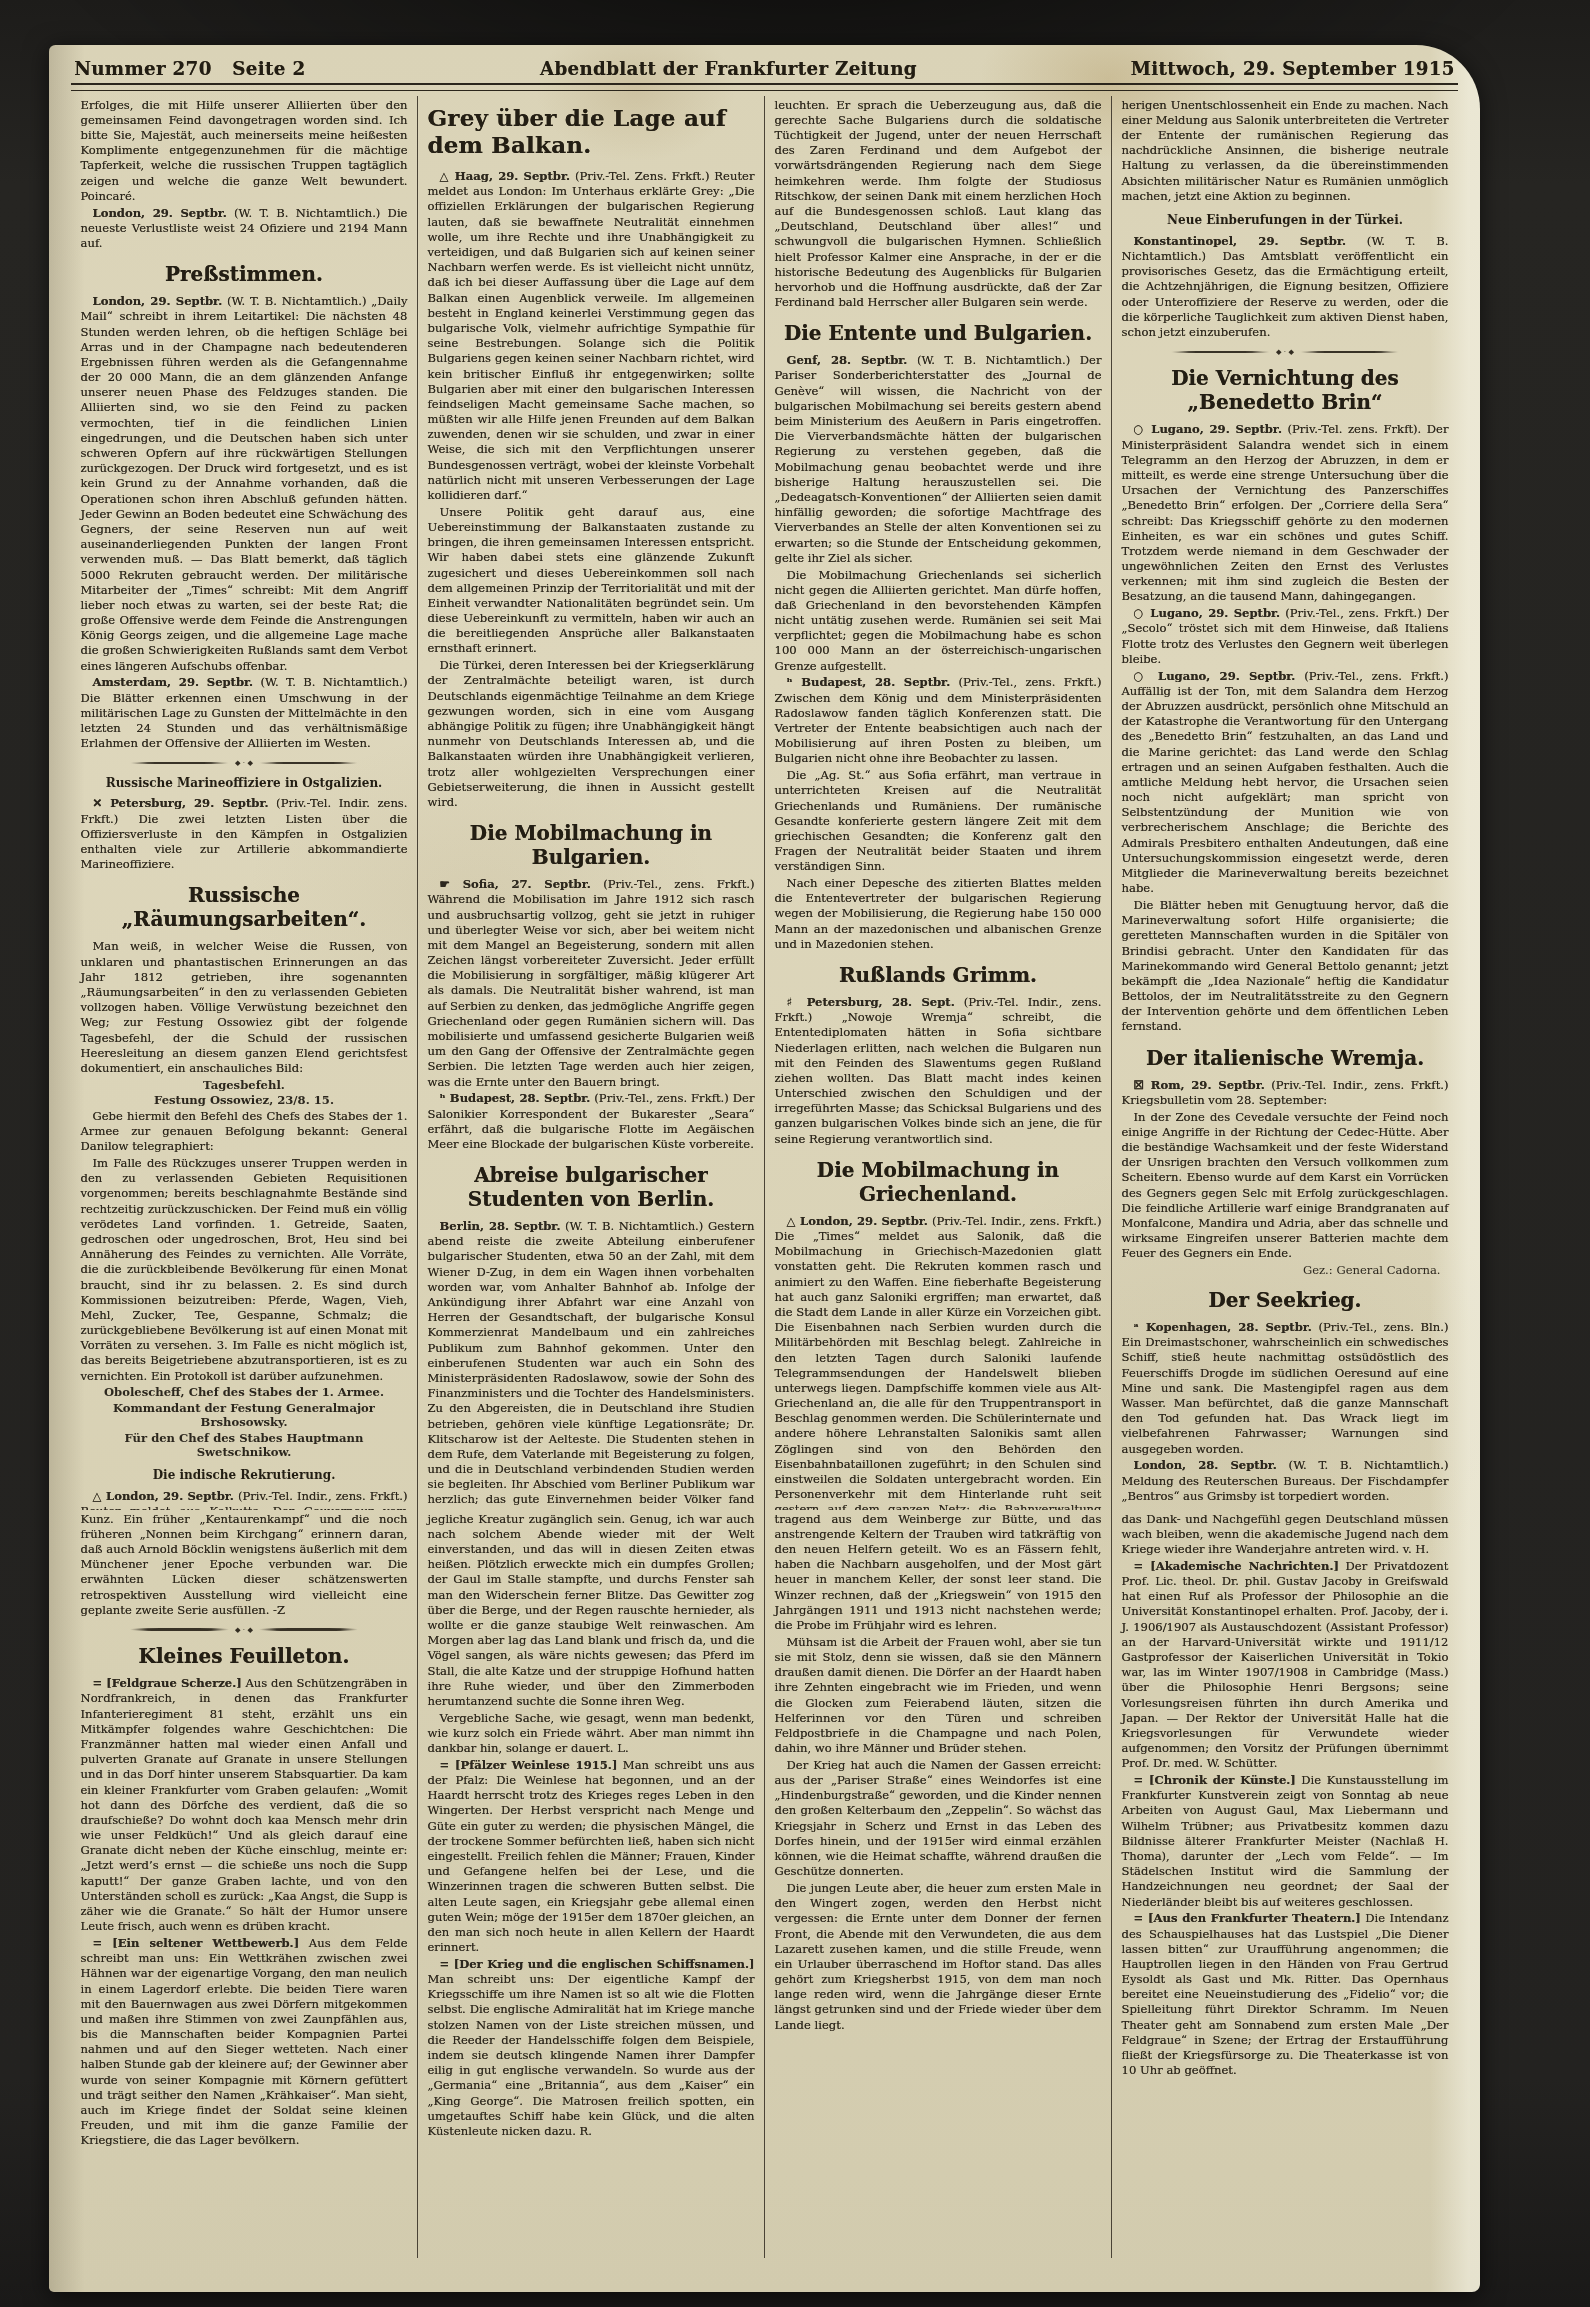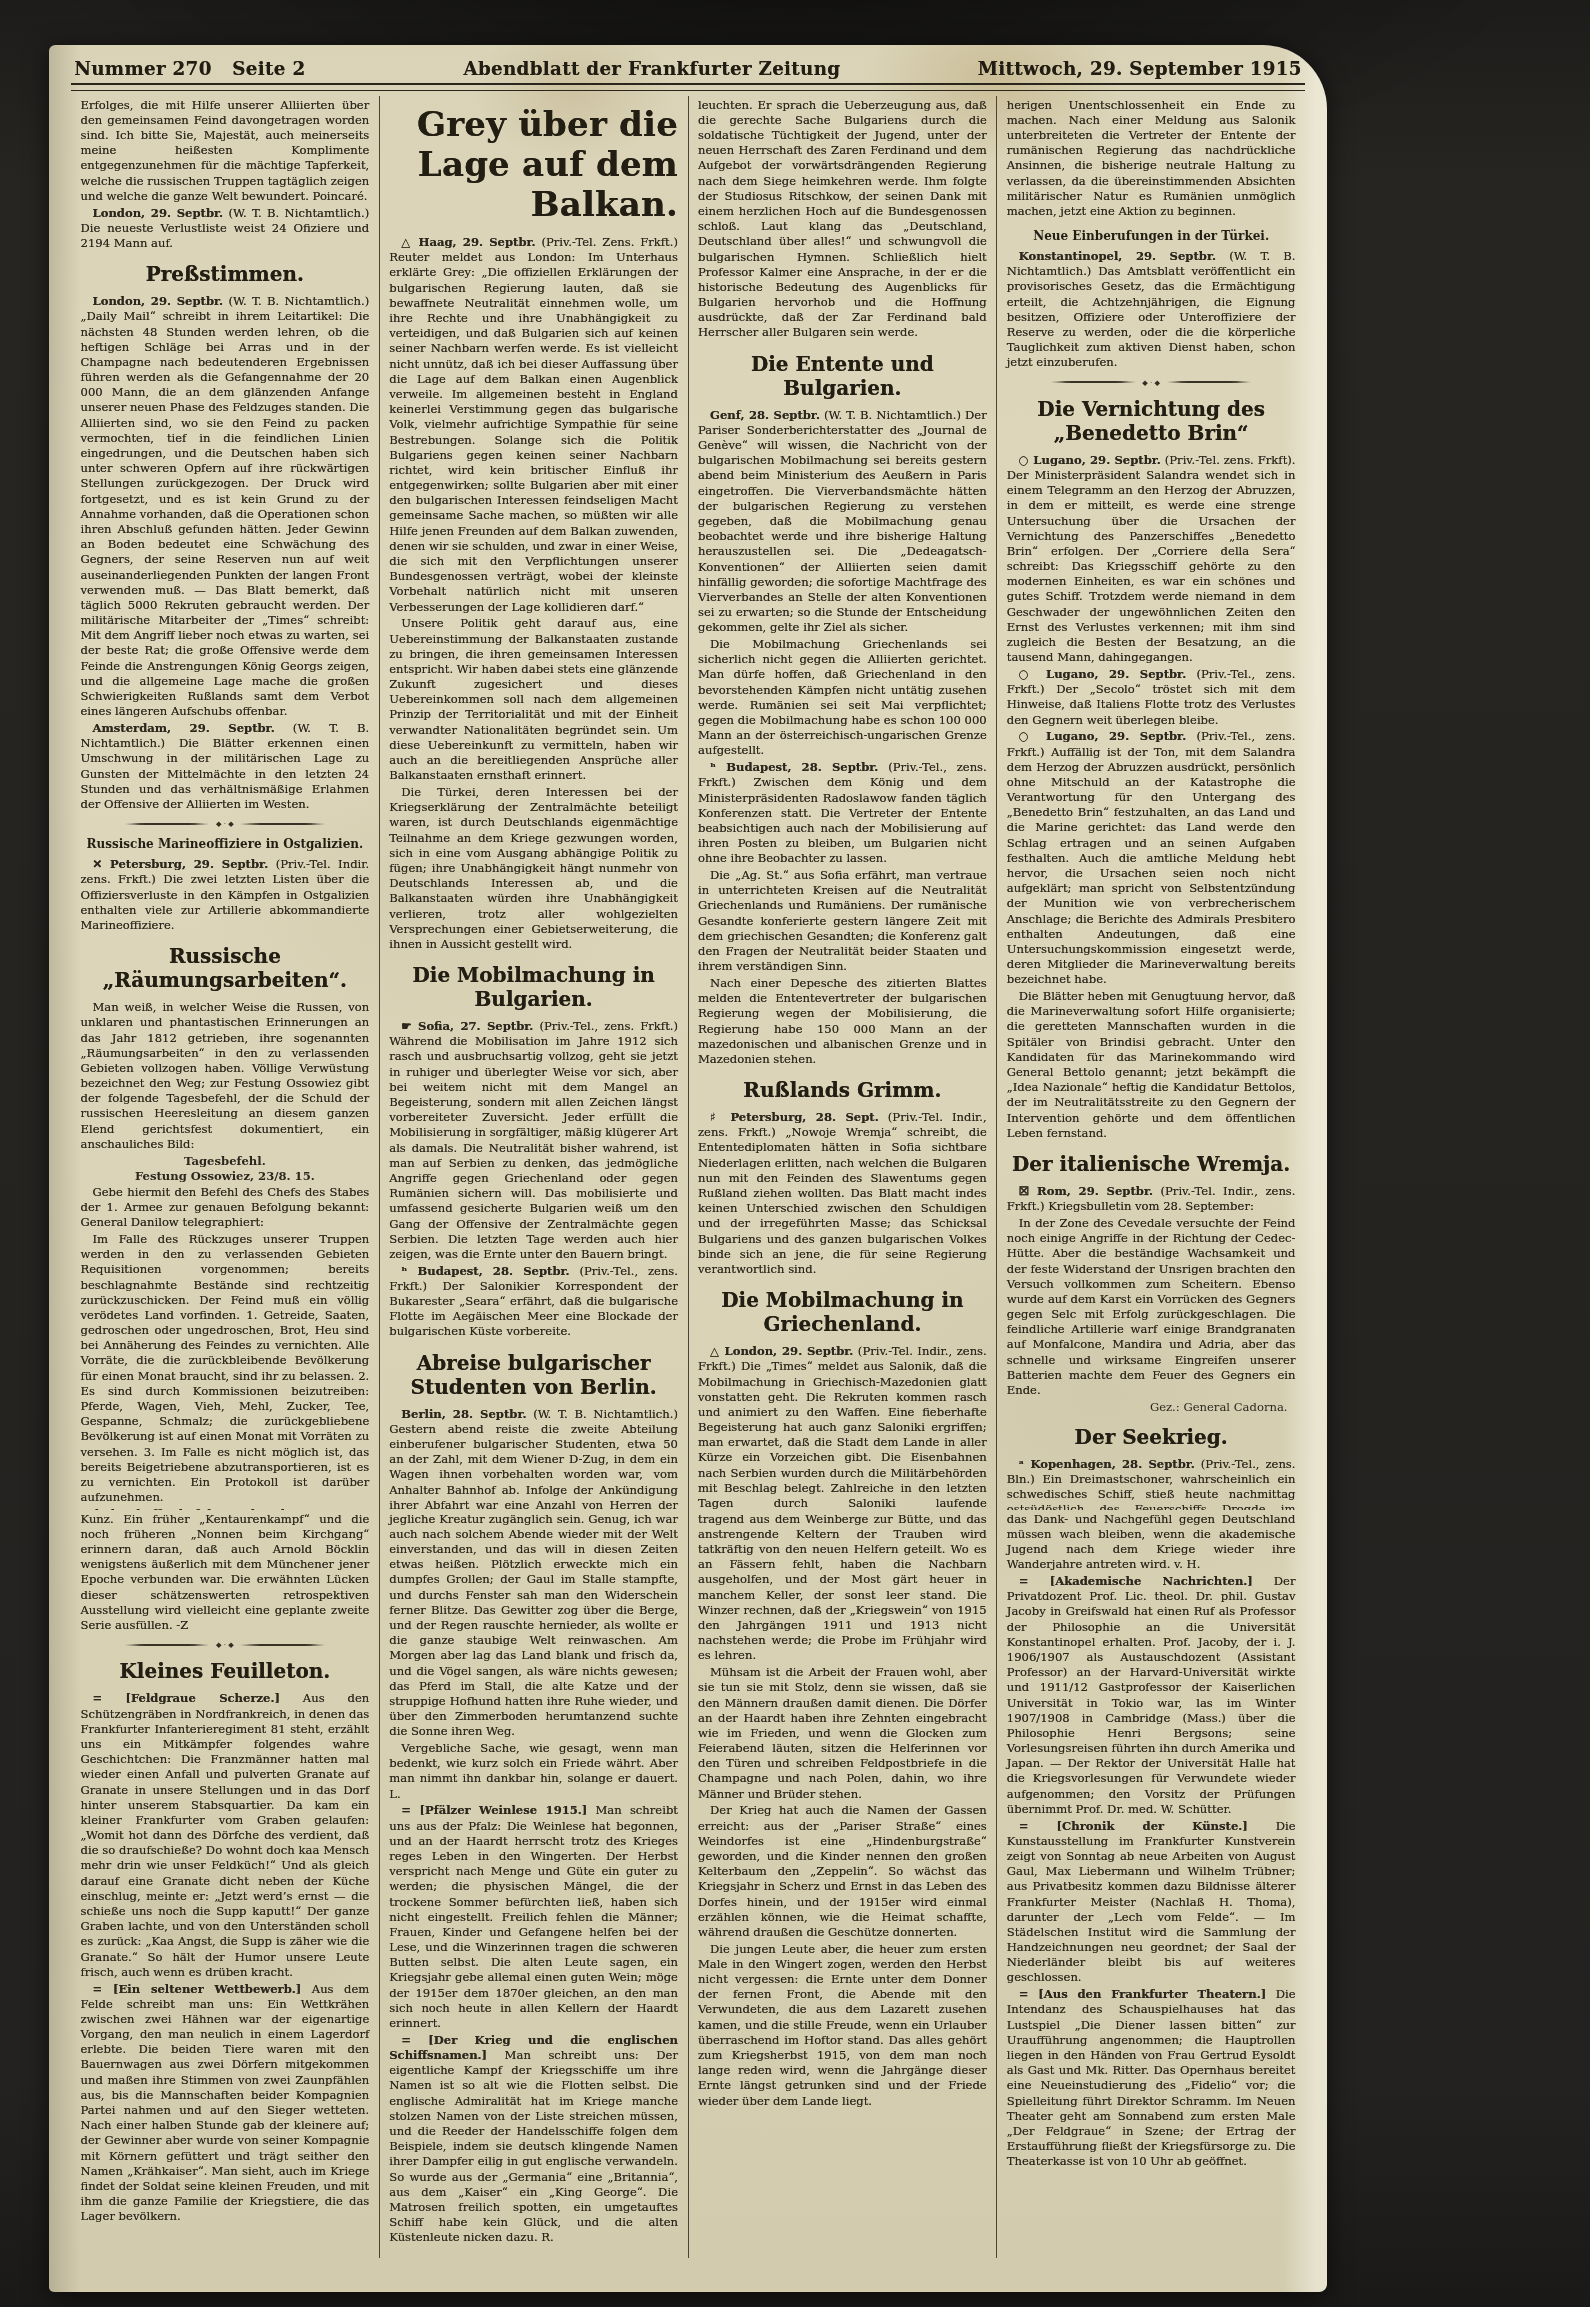--- a/index.html
+++ b/index.html
@@ -4,21 +4,21 @@
 <style>
   html,body{margin:0;padding:0;}
   body{
     width:1591px;height:2307px;overflow:hidden;position:relative;
     background:
       radial-gradient(1113px 398px at 50% -80px, rgba(0,0,0,.55), transparent 70%),
       linear-gradient(180deg,#1d1c1a 0%,#262522 8%,#232220 90%,#1a1918 100%);
     font-family:"DejaVu Serif","Liberation Serif",serif;
   }
   .page{
-    position:absolute;left:49px;top:45px;width:1278px;height:2247px;
+    position:absolute;left:49px;top:45px;width:1431px;height:2247px;
     border-radius:6.4px 64px 8px 4.8px;
     background:
       linear-gradient(90deg, rgba(60,50,30,.18), transparent 2.5%, transparent 96.5%, rgba(255,255,245,.45) 99.2%),
       radial-gradient(183px 119px at 74% 1.5%, rgba(166,138,78,.30), transparent 70%),
       radial-gradient(143px 103px at 41% 2%, rgba(160,135,85,.22), transparent 70%),
       radial-gradient(334px 239px at 30% 38%, rgba(150,132,92,.10), transparent 70%),
       radial-gradient(445px 334px at 82% 60%, rgba(125,112,80,.09), transparent 72%),
       radial-gradient(239px 175px at 12% 84%, rgba(140,122,82,.10), transparent 70%),
       linear-gradient(180deg,#dad3b7 0%,#ded7bc 28%,#d8d1b4 68%,#d2cbae 100%);
     box-shadow:0 4.8px 24px rgba(0,0,0,.6);
@@ -30,21 +30,21 @@
   .headrule{height:4.8px;border-top:2.4px solid #2b261c;border-bottom:0.8px solid #2b261c;margin:0 0 4.8px;}
   .news,.fcols{display:flex;overflow:hidden;}
   .news{height:1414px;}
   .fcols{height:748px;}
   .col{flex:1 1 0;padding:1.6px 9.5px 0;overflow:hidden;min-width:0;}
   .col + .col{border-left:0.8px solid #4a4336;}
   .p{font-size:11.6px;line-height:1.31;text-align:justify;text-indent:12px;margin:0 0 1.6px;
      text-shadow:0 0 0.2px rgba(40,30,10,.65);}
   .p strong{font-weight:bold;}
   .pc{text-indent:0;}
-  .xl{font-size:34px;font-weight:bold;text-align:right;margin:6.4px 0 11px;color:#231e14;letter-spacing:0.2px;text-shadow:0 0 0.4px rgba(30,20,5,.8);}
+  .xl{font-size:23px;font-weight:bold;text-align:left;margin:6.4px 0 11px;color:#231e14;letter-spacing:0.2px;text-shadow:0 0 0.4px rgba(30,20,5,.8);}
   .h{font-size:20px;font-weight:bold;text-align:center;margin:11px 0 8px;color:#231e14;text-shadow:0 0 0.4px rgba(30,20,5,.8);}
   .sub{font-size:12px;font-weight:bold;text-align:center;margin:9.5px 0 6.4px;color:#231e14;}
   .center{font-size:11.6px;font-weight:bold;text-align:center;text-indent:0;margin:1.6px 0;}
   .sig{font-size:11.6px;text-align:right;padding-right:8px;margin:0 0 7px;}
   .orn{display:flex;align-items:center;gap:5.6px;width:70%;margin:8px auto 6.4px;font-size:7.2px;color:#332d22;line-height:1;}
   .orn::before,.orn::after{content:"";flex:1;height:2.4px;border-radius:60%;
      background:linear-gradient(90deg,transparent 0,#383226 18%,#383226 82%,transparent 100%);}
 </style>
 </head>
 <body>

